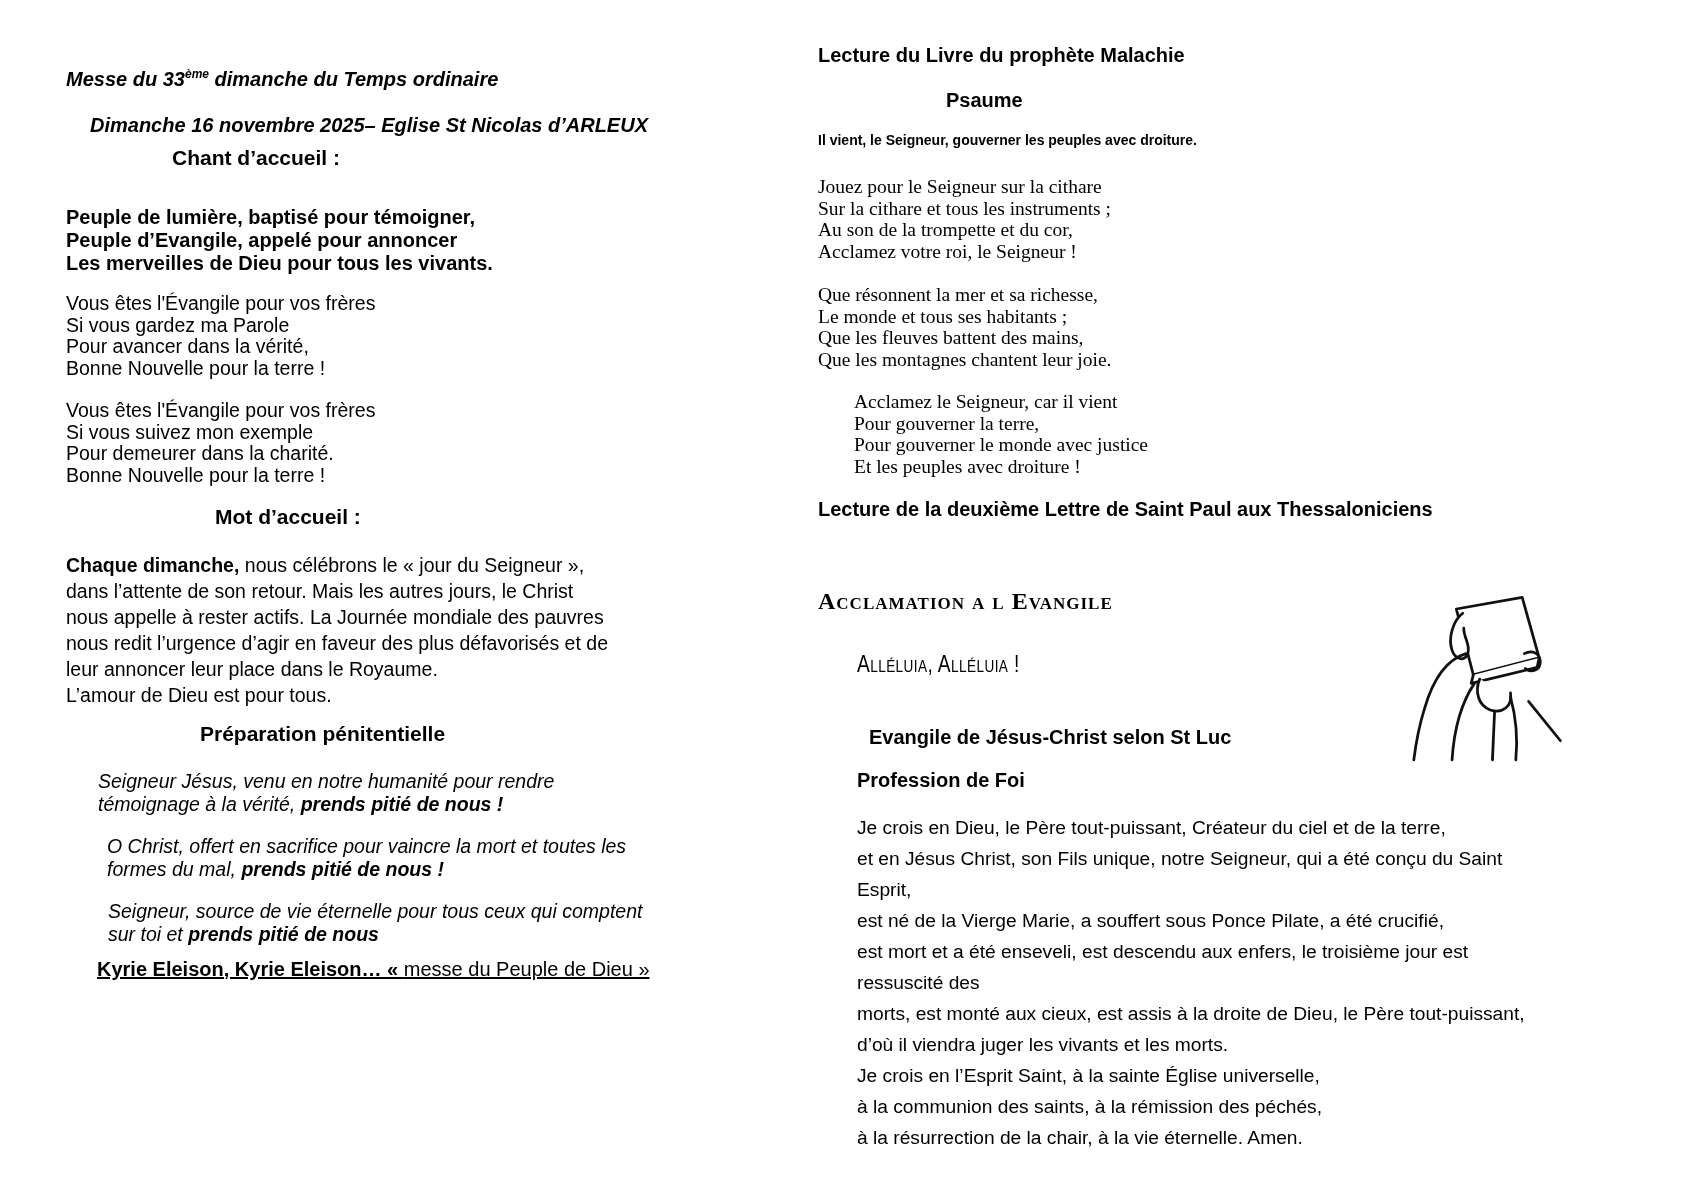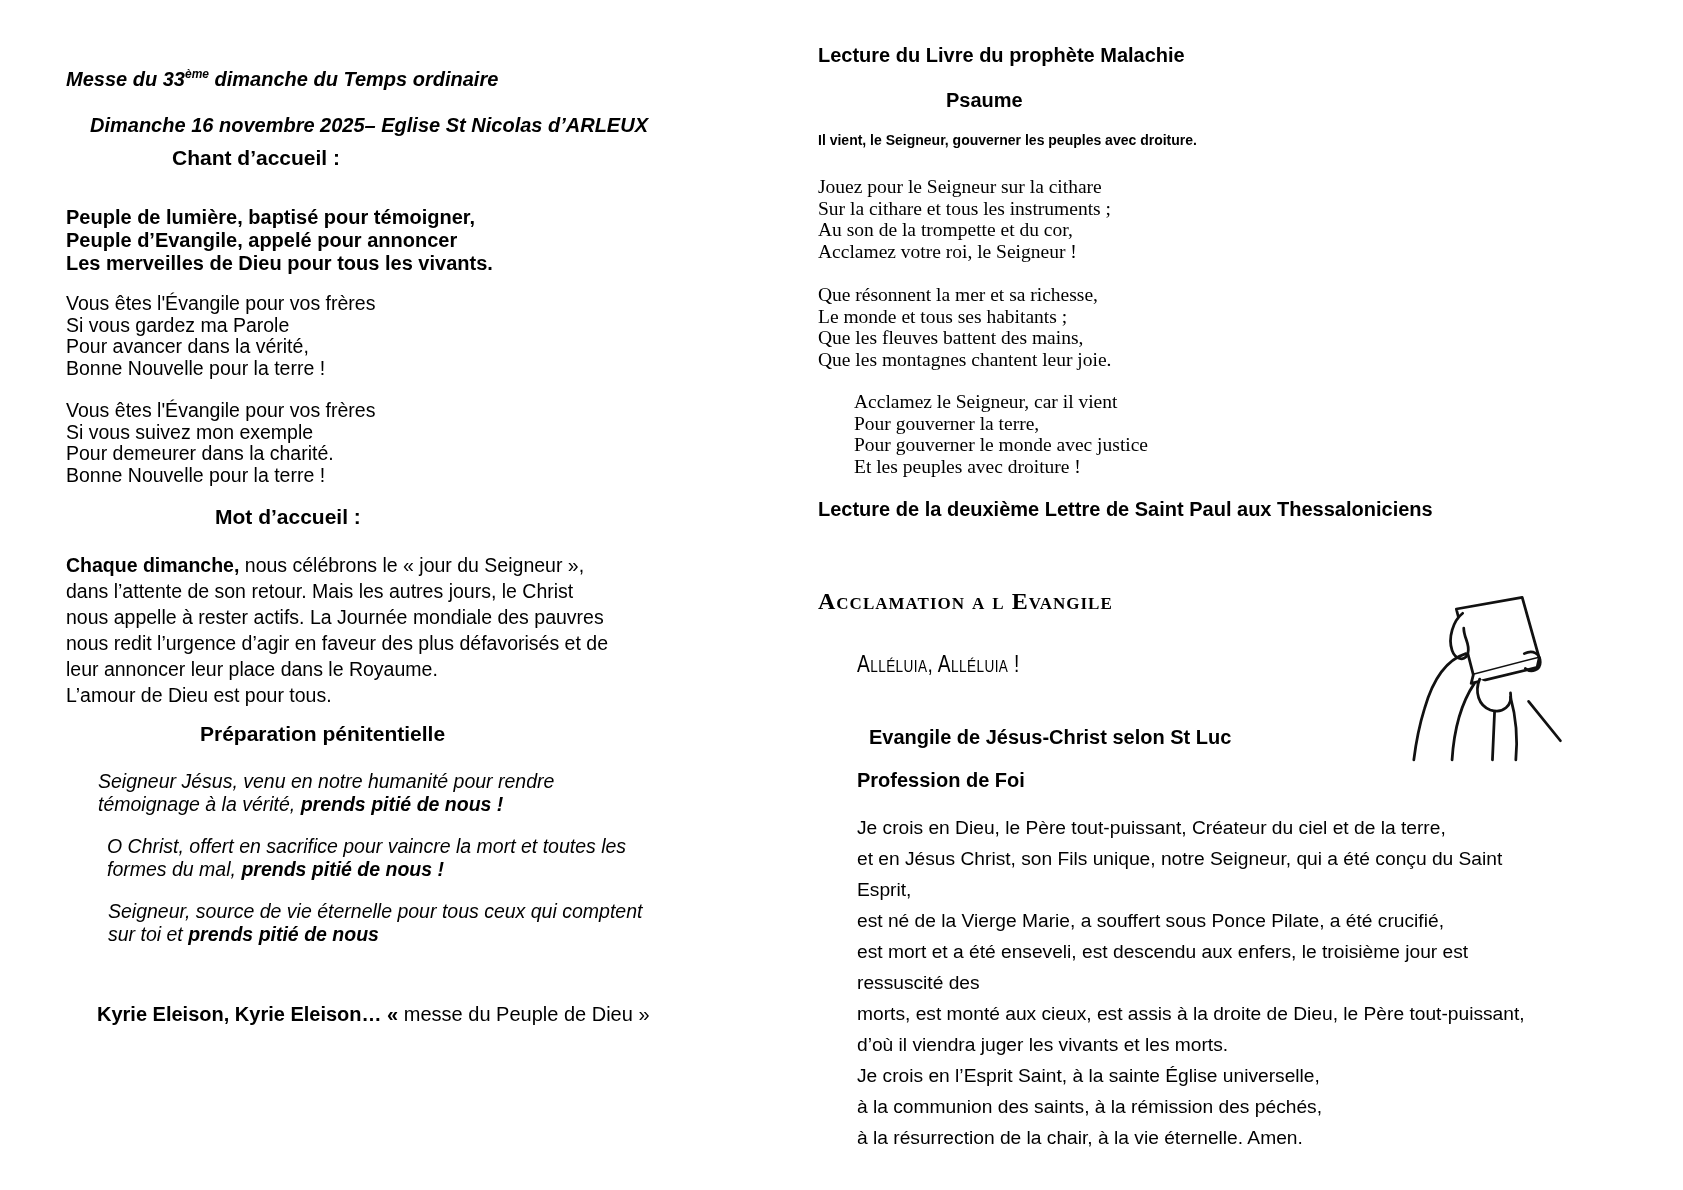--- a/index.html
+++ b/index.html
@@ -20,21 +20,21 @@
   .chant-heading{top:146px;left:172px;font-size:21px;font-weight:bold;}
   .refrain{top:206px;left:66px;font-size:20px;line-height:23px;font-weight:bold;}
   .verse1{top:293px;left:66px;font-size:19.5px;line-height:21.6px;}
   .verse2{top:400px;left:66px;font-size:19.5px;line-height:21.6px;}
   .mot-heading{top:505px;left:215px;font-size:21px;font-weight:bold;}
   .mot-para{top:552px;left:66px;width:640px;font-size:19.5px;line-height:26px;}
   .prep-heading{top:722px;left:200px;font-size:21px;font-weight:bold;}
   .prep1{top:770px;left:98px;width:620px;font-size:19.5px;line-height:23px;font-style:italic;}
   .prep2{top:835px;left:107px;width:620px;font-size:19.5px;line-height:23px;font-style:italic;}
   .prep3{top:900px;left:108px;width:630px;font-size:19.5px;line-height:23px;font-style:italic;}
-  .kyrie{top:1003px;left:97px;font-size:20px;}
+  .kyrie{top:958px;left:97px;font-size:20px;text-decoration:underline;}
 
   
   .reading1{top:44px;left:818px;font-size:20px;font-weight:bold;}
   .psaume-heading{top:89px;left:946px;font-size:20px;font-weight:bold;}
   .antienne{top:132px;left:818px;font-size:14px;font-weight:bold;}
   .stanza1{top:176px;left:818px;}
   .stanza2{top:284px;left:818px;}
   .stanza3{top:391px;left:818px;margin-left:36px;}
   .psalm{font-family:"Liberation Serif",serif;font-size:19.5px;line-height:21.6px;}
   .reading2{top:498px;left:818px;font-size:20px;font-weight:bold;}

